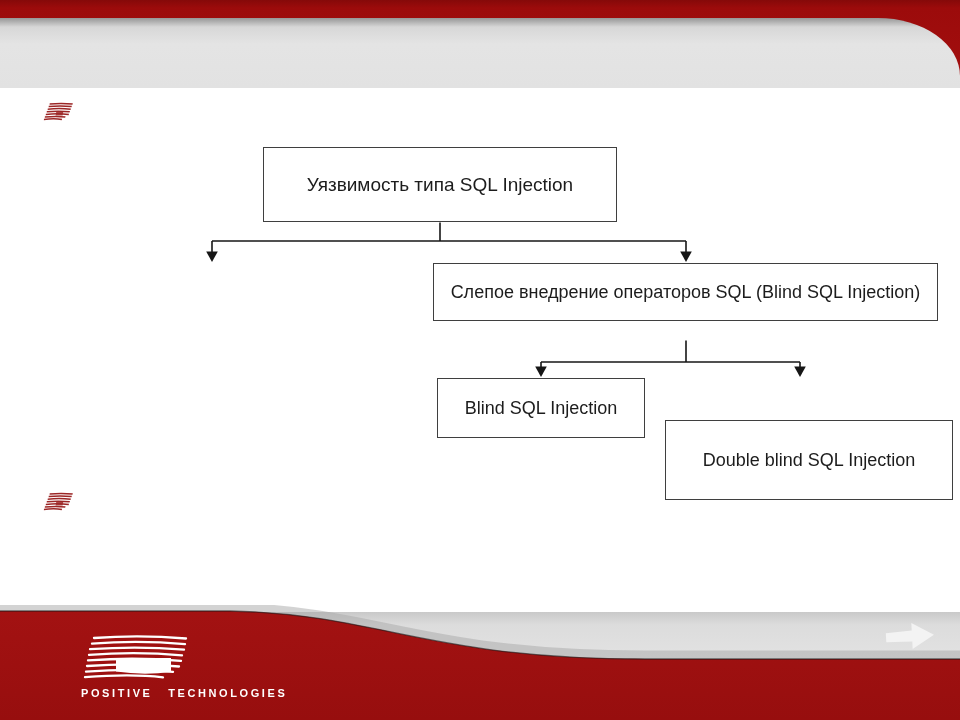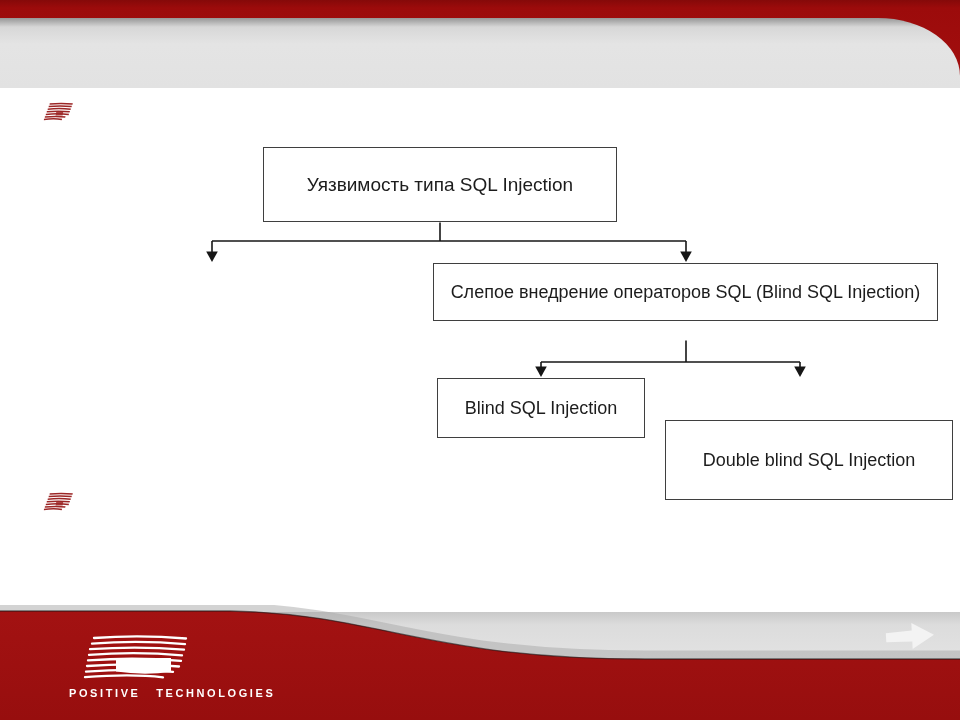--- a/index.html
+++ b/index.html
@@ -29,21 +29,21 @@
   }
   .node.root{left:263px;top:147px;width:354px;height:75px;font-size:19px;}
   .node.c1{left:18px;top:263px;width:388px;height:77px;}
   .node.c2{left:433px;top:263px;width:505px;height:58px;}
   .node.g1{left:437px;top:378px;width:208px;height:60px;}
   .node.g2{left:665px;top:398px;width:288px;height:80px;margin-top:22px;}
   .connectors{position:absolute;left:0;top:0;width:960px;height:720px;pointer-events:none;}
   
   .footer-art{position:absolute;left:0;top:605px;width:960px;height:115px;}
   .brand{
-    position:absolute;left:21px;top:687px;color:#ffffff;
+    position:absolute;left:33px;top:687px;color:#ffffff;
     font-size:11px;font-weight:bold;letter-spacing:2.6px;word-spacing:10px;
     white-space:nowrap;transform:scaleY(1.05);padding-left:48px;
   }
   .next-arrow{position:absolute;left:882px;top:619px;width:58px;height:36px;cursor:pointer;background:none;border:none;padding:0;}
 </style>
 </head>
 <body>
 
 <div class="slide">
 

